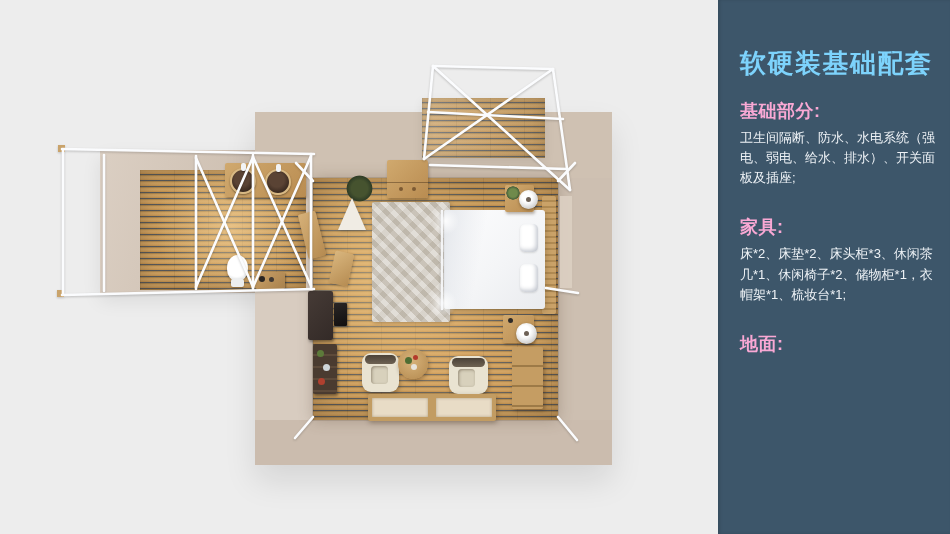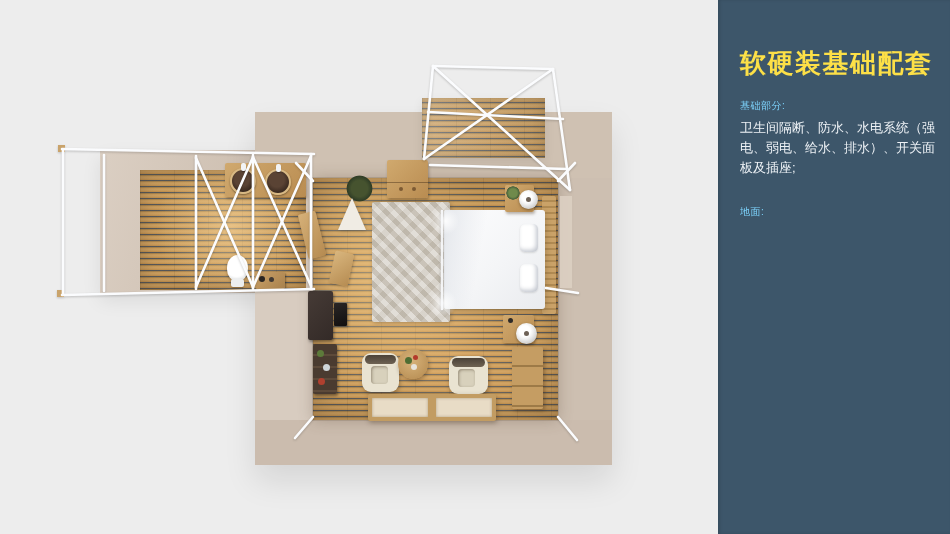--- a/index.html
+++ b/index.html
@@ -120,23 +120,23 @@
   .wall-panel{left:560px;top:196px;width:12px;height:92px;background:#dccfc2;opacity:.9}
 
   .frames{position:absolute;left:0;top:0;filter:drop-shadow(0 1px 1px rgba(0,0,0,.20))}
   .frames line{stroke:var(--frame-white);stroke-width:2.6;stroke-linecap:round}
   .frames rect{fill:#c9a36b}
 
   
   .sidebar{position:absolute;left:718px;top:0;width:232px;height:534px;
     background:var(--sidebar-bg);color:var(--sidebar-text);
     padding:46px 15px 0 22px;box-shadow:inset 2px 0 3px rgba(0,0,0,.12)}
-  .sidebar h1{font-size:26px;letter-spacing:1.5px;font-weight:bold;color:#fde047;margin:0 0 18px 0;white-space:nowrap}
+  .sidebar h1{font-size:26px;letter-spacing:1.5px;font-weight:bold;color:#7dd3fc;margin:0 0 18px 0;white-space:nowrap}
   .sec{margin:0 0 27px 0}
-  .sec h2{font-size:10px;font-weight:normal;color:#7dd3fc;margin:0 0 5px 0;letter-spacing:.5px}
+  .sec h2{font-size:18px;font-weight:bold;color:#f9a8d4;margin:0 0 5px 0;letter-spacing:.5px}
   .sec p{font-size:13px;line-height:1.55;margin:0;color:var(--sidebar-text)}
 </style>
 </head>
 <body>
 
 <div class="stage">
 
   <div class="floorplan">
 
     <div class="abs bath-wall"></div>
@@ -260,20 +260,22 @@
 
   <aside class="sidebar">
     <h1>软硬装基础配套</h1>
 
     <section class="sec">
       <h2>基础部分:</h2>
       <p>卫生间隔断、防水、水电系统（强电、弱电、给水、排水）、开关面板及插座;</p>
     </section>
 
     <section class="sec">
+      <h2>家具:</h2>
+      <p>床*2、床垫*2、床头柜*3、休闲茶几*1、休闲椅子*2、储物柜*1，衣帽架*1、梳妆台*1;</p>
     </section>
 
     <section class="sec">
     </section>
 
 
     <section class="sec">
       <h2>地面:</h2>
 
     </section>

